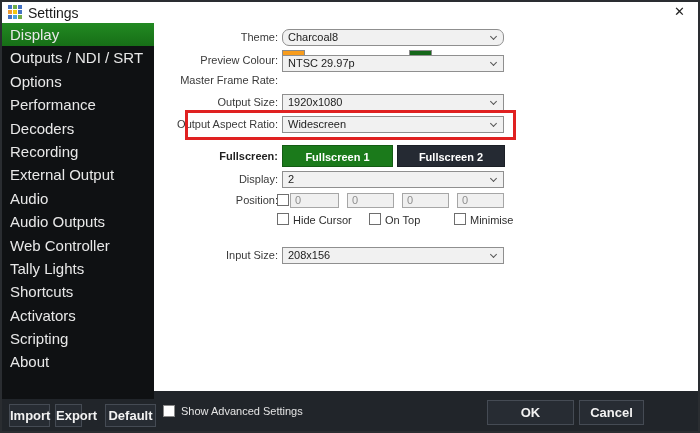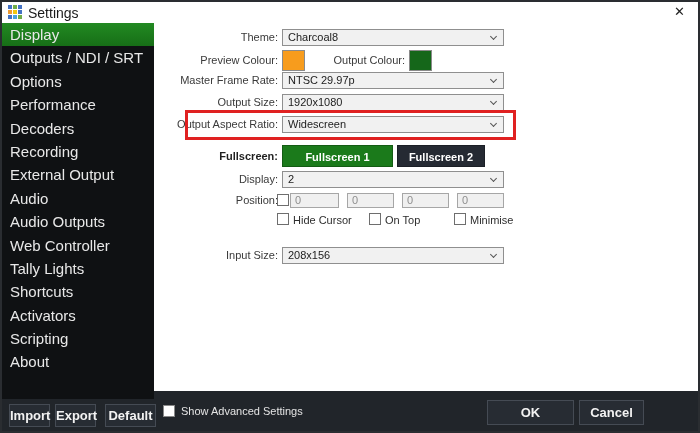--- a/index.html
+++ b/index.html
@@ -31,33 +31,33 @@
   .dd { position:absolute; left:128px; width:222px; height:17px; background:#f1f1f1;
         border:1px solid #8f8f8f; font-size:11px; color:#1c1c1c; line-height:15px; padding-left:5px; }
   .chev { position:absolute; right:7px; top:4px; width:5px; height:5px;
           border:solid #555; border-width:0 1.5px 1.5px 0; transform:rotate(45deg); }
   .swatch { position:absolute; width:23px; height:21px; border:1px solid #8a8a8a; }
   .redbox { position:absolute; left:31px; top:87px; width:331px; height:30px;
             border:3px solid #e02121; z-index:4; pointer-events:none; }
   .fsbtn { position:absolute; top:122px; height:22px; color:#fff; font-weight:bold;
            font-size:11px; text-align:center; line-height:22px; }
   .fs1 { left:128px; width:111px; background:#1b7a1b; border:1px solid #145c14; }
-  .fs2 { left:243px; width:88px; background:#252a33; border:1px solid #1b1f26; }
+  .fs2 { left:243px; width:108px; background:#252a33; border:1px solid #1b1f26; }
   .pin { position:absolute; top:170px; height:15px; background:#f0f0f0; border:1px solid #a6a6a6;
          color:#8f8f8f; font-size:11px; line-height:13px; padding-left:4px; }
   .cb { position:absolute; width:12px; height:12px; background:#fff; border:1px solid #6e6e6e; }
   .cblbl { position:absolute; font-size:11px; color:#2e2e2e; line-height:13px; white-space:nowrap; }
 
   
   .footer { position:absolute; left:0; top:389px; width:700px; height:44px;
             background:#21252a; z-index:1; }
   .fbtn { position:absolute; background:#272c33; border:1px solid #454b54; color:#f2f2f2;
           font-weight:bold; font-size:13px; text-align:center; z-index:5; }
   .btn-import  { left:7px;   top:13px; width:41px; height:23px; line-height:21px; }
-  .btn-export  { left:53px;  top:13px; width:41px; height:23px; line-height:21px; }
+  .btn-export  { left:53px;  top:13px; width:27px; height:23px; line-height:21px; }
   .btn-default { left:103px; top:13px; width:51px; height:23px; line-height:21px; }
   .btn-ok      { left:485px; top:9px;  width:87px; height:25px; line-height:23px; }
   .btn-cancel  { left:577px; top:9px;  width:65px; height:25px; line-height:23px; }
   .adv-cb { position:absolute; left:161px; top:14px; width:12px; height:12px;
             background:#fff; border:1px solid #888; }
   .adv-lbl { position:absolute; left:179px; top:14px; font-size:11px; color:#e4e4e4; }
 </style>
 </head>
 <body>
 
@@ -93,29 +93,29 @@
     <div class="side-item">Tally Lights</div>
     <div class="side-item">Shortcuts</div>
     <div class="side-item">Activators</div>
     <div class="side-item">Scripting</div>
     <div class="side-item">About</div>
   </div>
 
   <div class="main">
 
     <div class="lbl" style="top:6px;">Theme:</div>
-    <div class="dd" style="top:6px;">Charcoal8<span class="chev"></span></div>
+    <div class="dd" style="top:6px;border-radius:7px;">Charcoal8<span class="chev"></span></div>
 
     <div class="lbl" style="top:29px;">Preview Colour:</div>
     <div class="swatch" style="left: 128px; top: 27px; background-color: rgb(247, 156, 29);"></div>
     <div class="lbl" style="top:29px; width:251px;">Output Colour:</div>
     <div class="swatch" style="left: 255px; top: 27px; background-color: rgb(21, 103, 26);"></div>
 
     <div class="lbl" style="top:49px;">Master Frame Rate:</div>
-    <div class="dd" style="top:49px;">NTSC 29.97p<span class="chev"></span></div>
+    <div class="dd" style="top:32px;">NTSC 29.97p<span class="chev"></span></div>
 
     <div class="lbl" style="top:71px;">Output Size:</div>
     <div class="dd" style="top:71px;">1920x1080<span class="chev"></span></div>
 
     <div class="lbl" style="top:93px;">Output Aspect Ratio:</div>
     <div class="dd" style="top:93px;">Widescreen<span class="chev"></span></div>
     <div class="redbox"></div>
 
     <div class="lbl" style="top:125px; font-weight:bold; color:#1f1f1f;">Fullscreen:</div>
     <div class="fsbtn fs1">Fullscreen 1</div>

